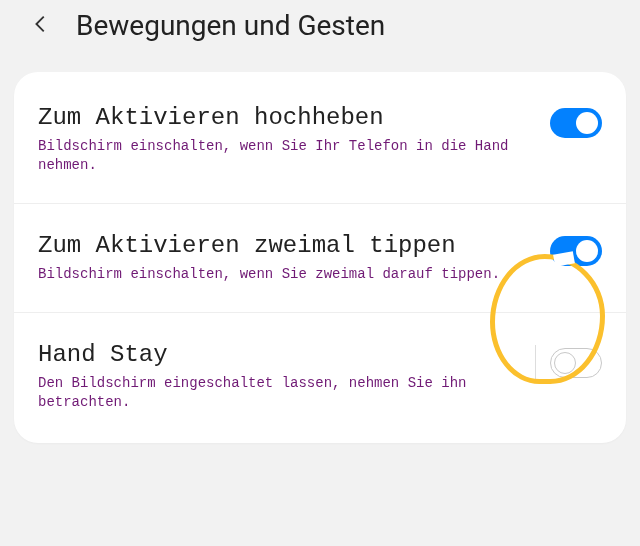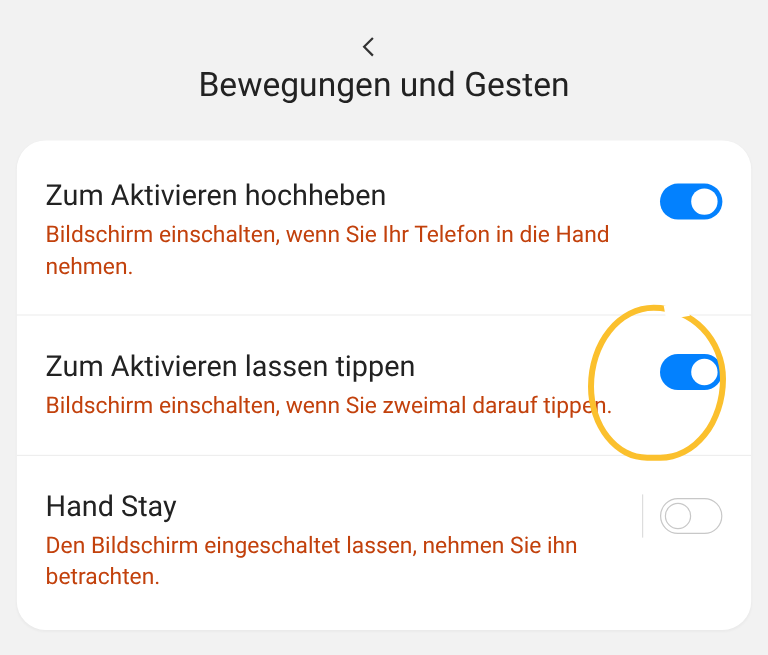--- a/index.html
+++ b/index.html
@@ -10,23 +10,22 @@
     body {
       font-family: -apple-system, BlinkMacSystemFont, 'Segoe UI', Roboto, sans-serif;
       background: #f2f2f2;
       width: 640px;
       height: 546px;
       overflow: hidden;
       position: relative;
     }
     .header {
       display: flex;
-      align-items: center;
-      padding: 24px 30px 20px 30px;
-      flex-direction: column;
+      align-items: flex-start;
+      padding: 9px 30px 20px 30px;
     }
     .back-btn {
       background: none;
       border: none;
       padding: 4px 8px 4px 0;
       margin-right: 16px;
       cursor: pointer;
       display: flex;
       align-items: center;
     }
@@ -41,20 +40,21 @@
       font-size: 28px;
       font-weight: 400;
       color: #222;
     }
     .card {
       background: #fff;
       margin: 10px 14px 0 14px;
       border-radius: 24px;
       padding: 4px 0;
       box-shadow: 0 1px 2px rgba(0,0,0,0.03);
+      font-family: Liberation Mono, monospace;
     }
     .setting-row {
       display: flex;
       align-items: flex-start;
       padding: 28px 24px 28px 24px;
       border-bottom: 1px solid #eee;
       position: relative;
     }
     .setting-row:last-child {
       border-bottom: none;
@@ -63,23 +63,23 @@
       flex: 1;
       padding-right: 16px;
     }
     .setting-title {
       font-size: 24px;
       font-weight: 400;
       color: #222;
       margin-bottom: 6px;
     }
     .setting-desc {
-      font-size: 19px;
+      font-size: 14px;
       line-height: 1.35;
-      color: #c2410c;
+      color: #701a75;
     }
     .toggle-wrap {
       flex-shrink: 0;
       margin-top: 4px;
       display: flex;
       align-items: center;
     }
     .toggle-divider {
       width: 1px;
       height: 36px;
@@ -160,21 +160,21 @@
     </div>
     <div class="toggle-wrap">
       <div class="toggle on">
         <div class="toggle-knob"></div>
       </div>
     </div>
   </div>
 
   <div class="setting-row">
     <div class="setting-text">
-      <div class="setting-title">Zum Aktivieren lassen tippen</div>
+      <div class="setting-title">Zum Aktivieren zweimal tippen</div>
       <div class="setting-desc">Bildschirm einschalten, wenn Sie zweimal darauf tippen.</div>
     </div>
     <div class="toggle-wrap">
       <div class="toggle on">
         <div class="toggle-knob"></div>
       </div>
     </div>
   </div>
 
   <div class="setting-row">

